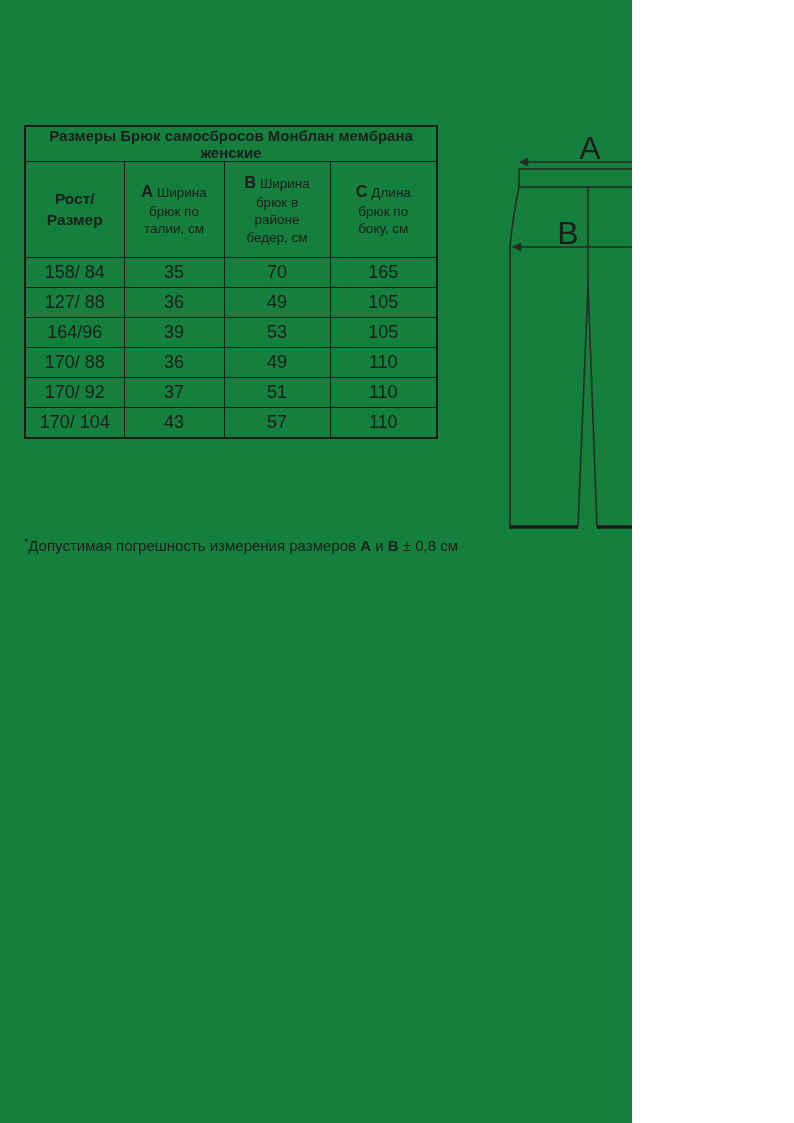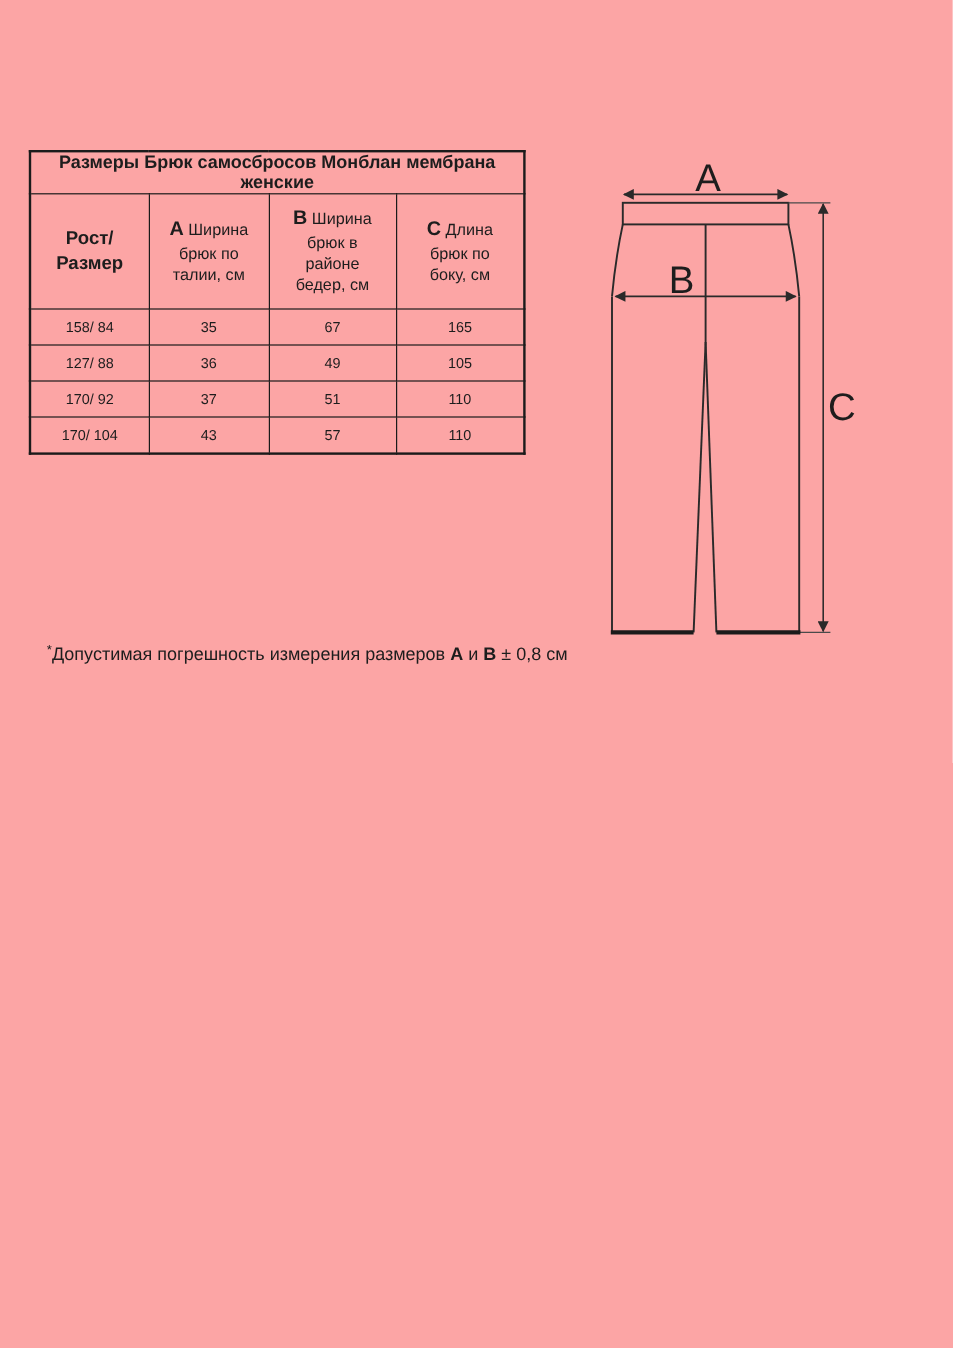--- a/index.html
+++ b/index.html
@@ -1,19 +1,19 @@
 <!DOCTYPE html>
 <html><head>
 <meta charset="utf-8">
 <style>
   html,body{margin:0;padding:0;background:#ffffff;}
   .page{
     position:relative;
-    width:794px;height:1123px;
-    background:#fca5a5;
+    width:632px;height:1123px;
+    background:#15803d;
     font-family:"Liberation Sans",sans-serif;
     color:#1d1d1d;
     overflow:hidden;
   }
   
   table.size-table{
     position:absolute;left:24px;top:125px;
     width:412px;
     border-collapse:collapse;
     table-layout:fixed;
@@ -40,25 +40,25 @@
   tr.header-row th.first-col{
     font-size:15.5px;
     font-weight:bold;
   }
   .col-letter{
     font-weight:bold;
     font-size:16.5px;
   }
   tbody.data-rows td{
     height:29px;
-    font-size:12px;
+    font-size:18px;
   }
   
   .footnote{
-    position:absolute;left:39px;
+    position:absolute;left:24px;
     font-size:15px;
     white-space:nowrap;
     color:#1d1d1d;
   }
   .footnote .fn-star{
     font-size:11px;
     vertical-align:top;
     line-height:1;
   }
   .footnote .fn-b{font-weight:bold;}
@@ -99,28 +99,40 @@
         <th class="first-col"><span>Рост/Размер</span></th>
         <th><span class="col-letter">А</span> <span>Ширина брюк по талии, см</span></th>
         <th><span class="col-letter">В</span> <span>Ширина брюк в районе бедер, см</span></th>
         <th><span class="col-letter">С</span> <span>Длина брюк по боку, см</span></th>
       </tr>
     </thead>
     <tbody class="data-rows">
       <tr>
         <td>158/ 84</td>
         <td>35</td>
-        <td>67</td>
+        <td>70</td>
         <td>165</td>
       </tr>
       <tr>
         <td>127/ 88</td>
         <td>36</td>
         <td>49</td>
         <td>105</td>
+      </tr>
+      <tr>
+        <td>164/96</td>
+        <td>39</td>
+        <td>53</td>
+        <td>105</td>
+      </tr>
+      <tr>
+        <td>170/ 88</td>
+        <td>36</td>
+        <td>49</td>
+        <td>110</td>
       </tr>
       <tr>
         <td>170/ 92</td>
         <td>37</td>
         <td>51</td>
         <td>110</td>
       </tr>
       <tr>
         <td>170/ 104</td>
         <td>43</td>

